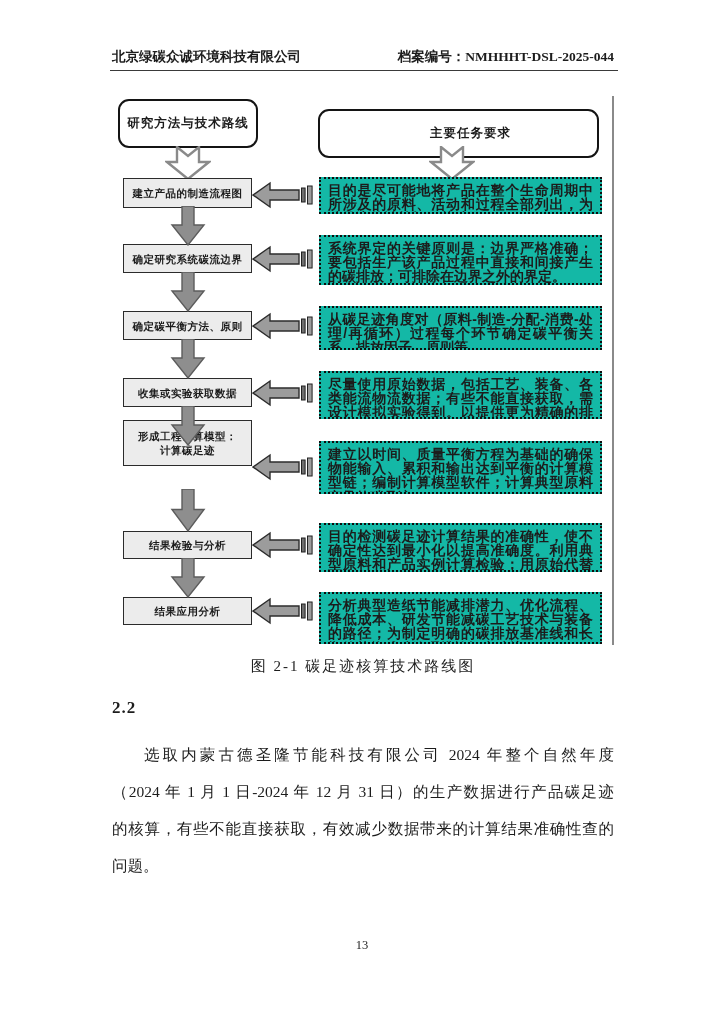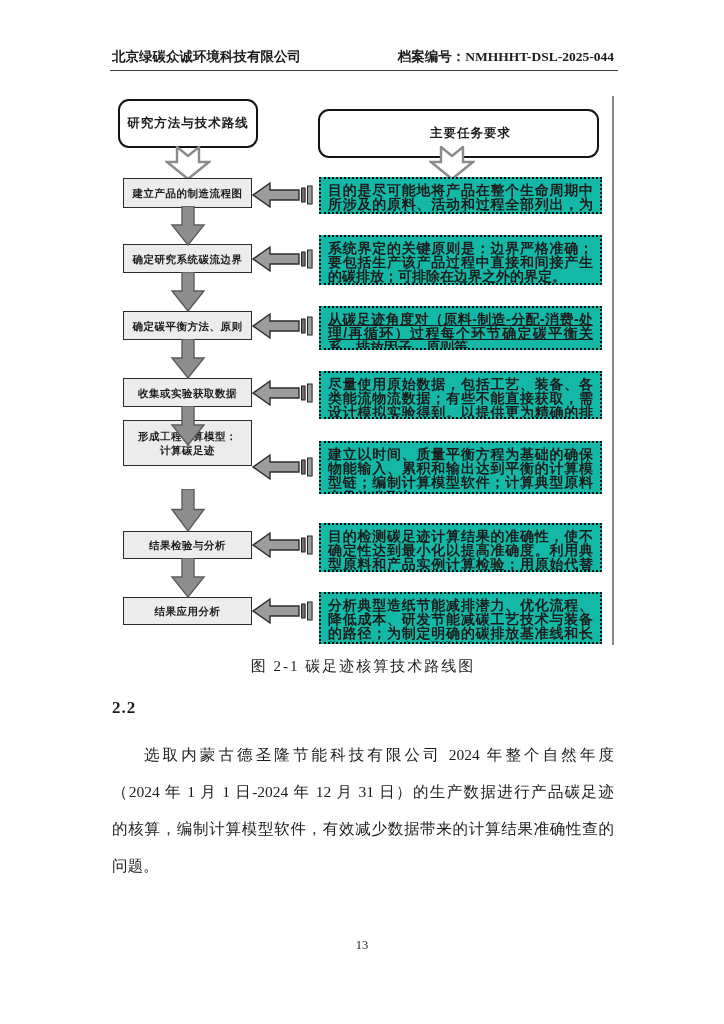--- a/index.html
+++ b/index.html
@@ -142,21 +142,21 @@
       <rect x="49.5" y="8" width="3.6" height="14" fill="#6f6f6f" stroke="#222" stroke-width="1"></rect>
       <rect x="55.5" y="6" width="4.6" height="18" fill="#9c9c9c" stroke="#222" stroke-width="1"></rect>
     </svg>
 
     <div class="task" style="top:177px;height:37px;">
       <span>目的是尽可能地将产品在整个生命周期中所涉及的原料、活动和过程全部列出，为碳足迹的计算打下基础。</span>
     </div>
     <div class="task" style="top:235px;height:50px;">
       <span>系统界定的关键原则是：边界严格准确；要包括生产该产品过程中直接和间接产生的碳排放；可排除在边界之外的界定。</span>
     </div>
-    <div class="task" style="top:306px;height:44px;text-decoration:underline;">
+    <div class="task" style="top:306px;height:44px;">
       <span>从碳足迹角度对（原料-制造-分配-消费-处理/再循环）过程每个环节确定碳平衡关系、排放因子、原则等。</span>
     </div>
     <div class="task" style="top:371px;height:48px;">
       <span>尽量使用原始数据，包括工艺、装备、各类能流物流数据；有些不能直接获取，需设计模拟实验得到。以提供更为精确的排放数据，使研究结果更为准确可信。</span>
     </div>
     <div class="task" style="top:441px;height:53px;">
       <span>建立以时间、质量平衡方程为基础的确保物能输入、累积和输出达到平衡的计算模型链；编制计算模型软件；计算典型原料产品的碳足迹。</span>
     </div>
     <div class="task" style="top:523px;height:49px;">
       <span>目的检测碳足迹计算结果的准确性，使不确定性达到最小化以提高准确度。利用典型原料和产品实例计算检验；用原始代替次级数据；用更准合理的次级数据。</span>
@@ -170,19 +170,19 @@
 
   <div class="caption">图 2-1 碳足迹核算技术路线图</div>
 
   <div class="section-h">
     <span class="num">2.2</span>
   </div>
 
   <div class="para">
     <div class="ln first">选取内蒙古德圣隆节能科技有限公司 2024 年整个自然年度</div>
     <div class="ln">（2024 年 1 月 1 日-2024 年 12 月 31 日）的生产数据进行产品碳足迹</div>
-    <div class="ln">的核算，编制计算模型软件，有效减少数据带来的计算结果准确性查的</div>
+    <div class="ln">的核算，有些不能直接获取，有效减少数据带来的计算结果准确性查的</div>
     <div class="ln last">问题。</div>
   </div>
 
   <div class="pageno">13</div>
 
 </div>
 
 </body></html>

